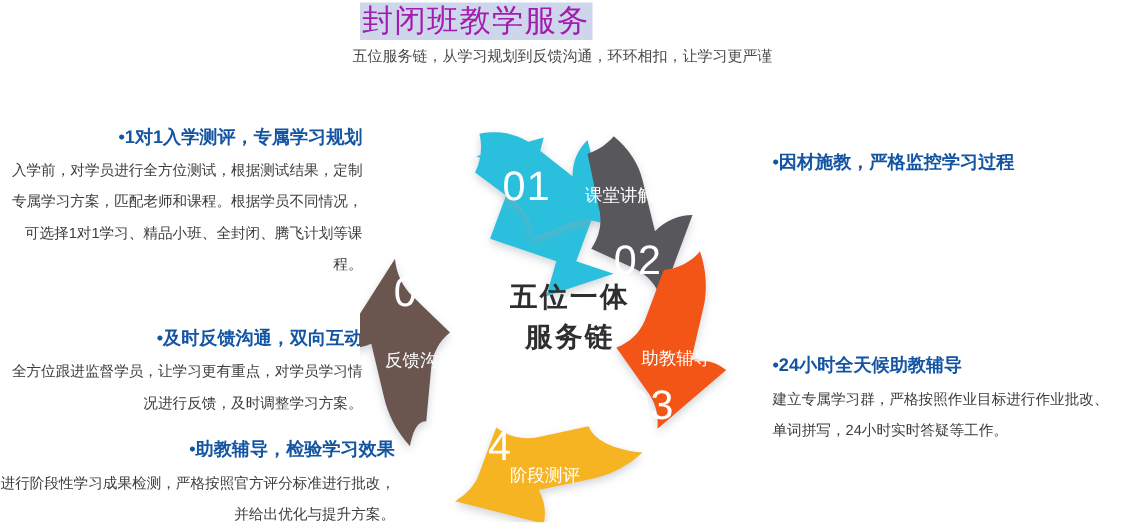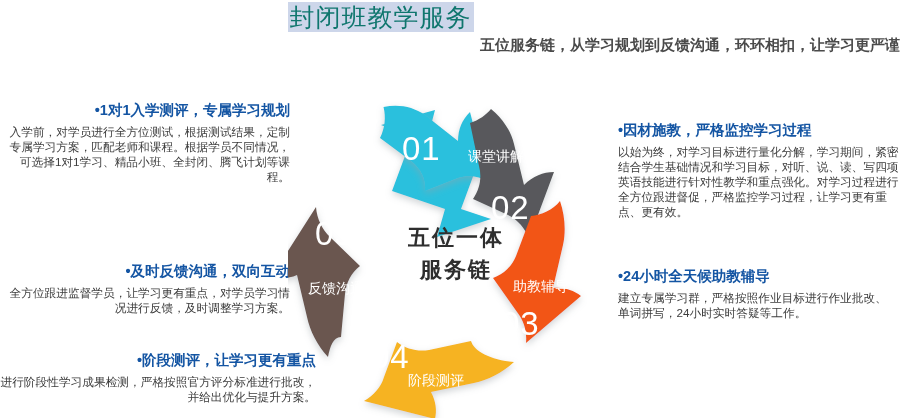--- a/index.html
+++ b/index.html
@@ -19,65 +19,65 @@
 
   
   .page-title {
     position: absolute;
     top: 2px;
     left: 0;
     width: 761px;
     text-align: center;
     font-size: 25px;
     font-weight: 400;
-    color: #0f766e;
+    color: #a21caf;
     letter-spacing: 1px;
     line-height: 30px;
   }
   .page-title .hl {
     background: #cdd6ea;
     padding: 1px 2px;
   }
   .page-subtitle {
     position: absolute;
     top: 36px;
     left: 0;
     width: 900px;
-    text-align: right;
-    font-size: 15px;
-    font-weight: 700;
+    text-align: center;
+    font-size: 12px;
+    font-weight: 400;
     color: #4a4a4a;
     line-height: 18px;
   }
 
   
   .info-block { position: absolute; }
   .info-block .bullet-head {
     color: #1455a3;
     font-size: 14.5px;
     font-weight: bold;
     line-height: 20px;
     margin-bottom: 4px;
     white-space: nowrap;
   }
   .info-block .body {
     font-size: 11.7px;
-    line-height: 15px;
+    line-height: 25px;
     color: #3c3c3c;
   }
 
   .left-block { text-align: right; }
   .left-block .bullet-head { text-align: right; }
   .right-block { text-align: left; }
 
   #block-left-1 { left: 0px;   top: 100px; width: 290px; }
   #block-left-2 { left: 0px;   top: 245px; width: 290px; margin-top: 16px; }
   #block-left-3 { left: 0px;   top: 350px; width: 316px; }
   #block-right-1 { left: 618px; top: 120px; width: 282px; }
-  #block-right-2 { left: 618px; top: 266px; width: 278px; }
+  #block-right-2 { left: 618px; top: 283px; width: 278px; }
 
   
   #cycle {
     position: absolute;
     left: 288px;
     top: 85px;
     width: 336px;
     height: 333px;
     text-align: center;
   }
@@ -116,27 +116,26 @@
   <div class="bullet-head">•1对1入学测评，专属学习规划</div>
   <div class="body">入学前，对学员进行全方位测试，根据测试结果，定制专属学习方案，匹配老师和课程。根据学员不同情况，可选择1对1学习、精品小班、全封闭、腾飞计划等课程。</div>
 </div>
 
 <div class="info-block left-block" id="block-left-2">
   <div class="bullet-head">•及时反馈沟通，双向互动</div>
   <div class="body">全方位跟进监督学员，让学习更有重点，对学员学习情况进行反馈，及时调整学习方案。</div>
 </div>
 
 <div class="info-block left-block" id="block-left-3">
-  <div class="bullet-head">•阶段测评，让学习更有重点</div>
+  <div class="bullet-head">•助教辅导，检验学习效果</div>
   <div class="body">进行阶段性学习成果检测，严格按照官方评分标准进行批改，并给出优化与提升方案。</div>
 </div>
 
 <div class="info-block right-block" id="block-right-1">
   <div class="bullet-head">•因材施教，严格监控学习过程</div>
-  <div class="body">以始为终，对学习目标进行量化分解，学习期间，紧密结合学生基础情况和学习目标，对听、说、读、写四项英语技能进行针对性教学和重点强化。对学习过程进行全方位跟进督促，严格监控学习过程，让学习更有重点、更有效。</div>
 </div>
 
 <div class="info-block right-block" id="block-right-2">
   <div class="bullet-head">•24小时全天候助教辅导</div>
   <div class="body">建立专属学习群，严格按照作业目标进行作业批改、单词拼写，24小时实时答疑等工作。</div>
 </div>
 
 <div id="cycle">
   <svg width="336" height="333" viewBox="0 0 336 333" xmlns="http://www.w3.org/2000/svg">
     <defs>

